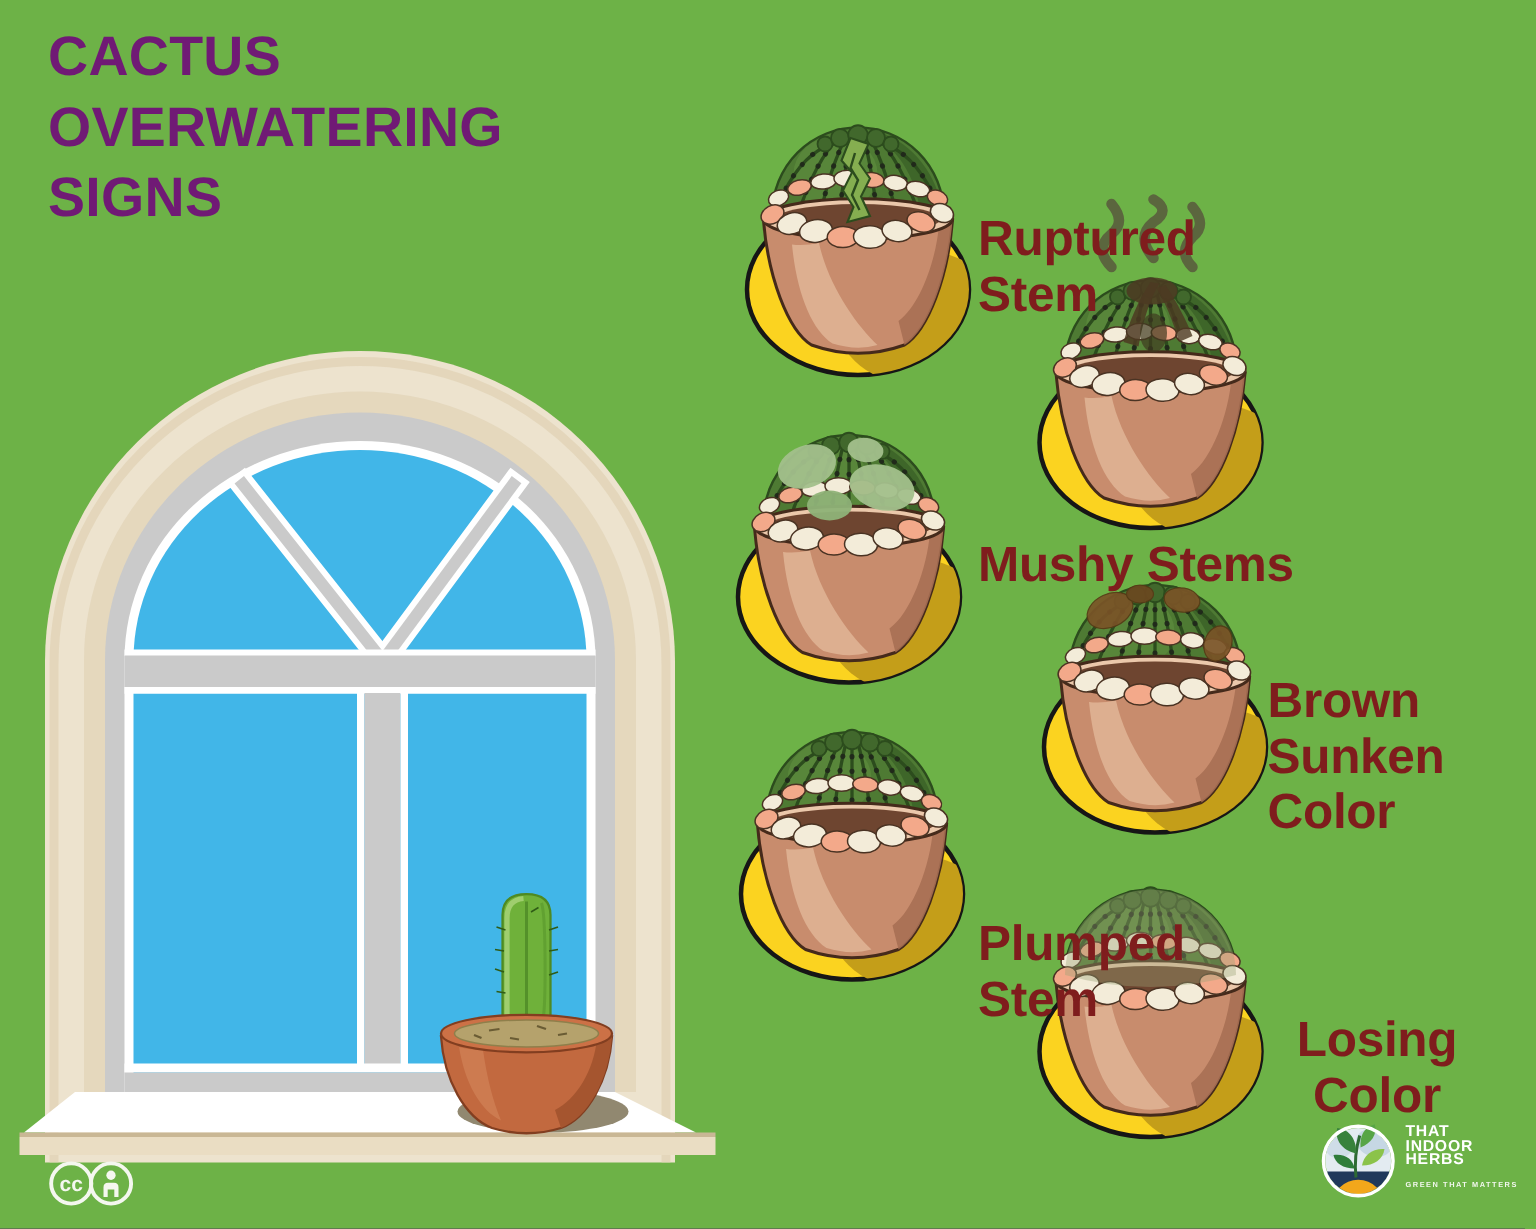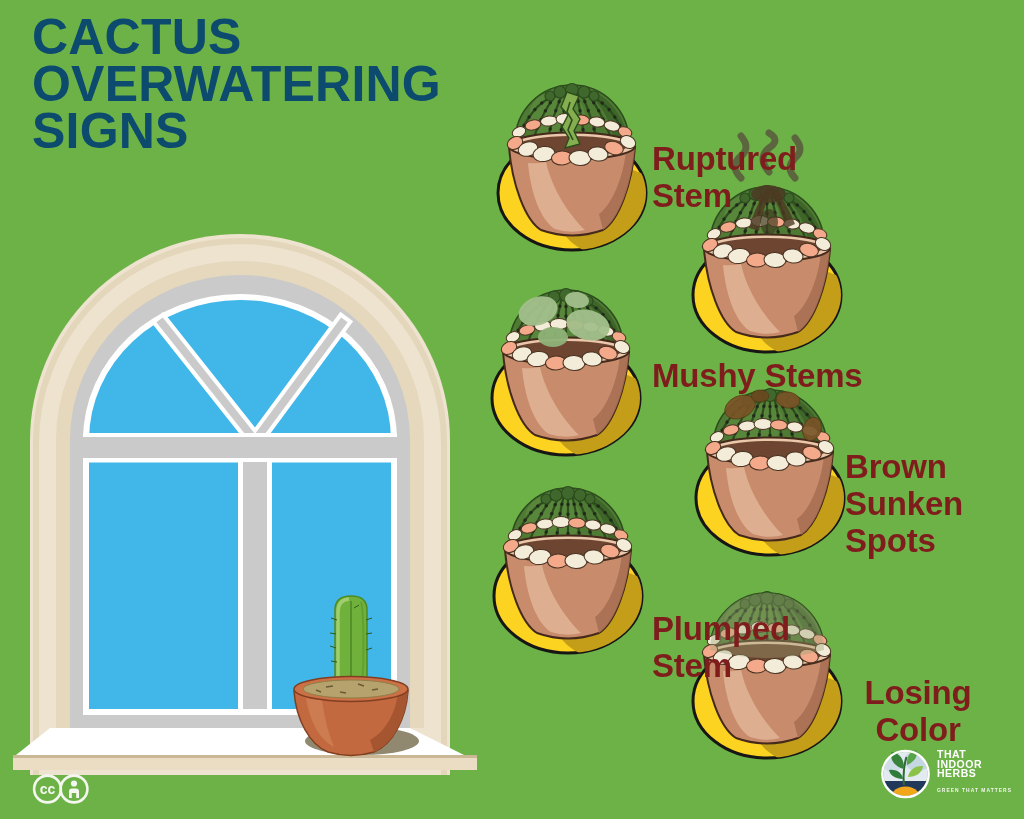--- a/index.html
+++ b/index.html
@@ -1,21 +1,21 @@
 <!DOCTYPE html>
 <html><head>
 <meta charset="utf-8">
 <style>
   html,body{margin:0;padding:0;background:#555;}
   .canvas{position:relative;width:1024px;height:819px;overflow:hidden;
     background:#6DB247;font-family:"Liberation Sans","DejaVu Sans",sans-serif;}
   .canvas *{box-sizing:border-box;}
 
   .title{position:absolute;left:32px;top:14px;width:400px;
-    font-size:50px;line-height:47px;font-weight:bold;color:#0c4a6e;letter-spacing:.2px;}
+    font-size:37px;line-height:47px;font-weight:bold;color:#701a75;letter-spacing:.2px;}
 
   .window-svg{position:absolute;left:10px;top:228px;width:470px;height:560px;}
 
   .fig{position:absolute;width:172px;height:190px;}
   .fig svg{width:172px;height:190px;overflow:visible;display:block;}
   .fig-1{left:486px;top:62px;}
   .fig-2{left:681px;top:164px;}
   .fig-3{left:480px;top:267px;}
   .fig-4{left:684px;top:367px;}
   .fig-5{left:482px;top:465px;}
@@ -259,21 +259,21 @@
   </div>
   <div class="fig fig-6">
     <svg viewBox="0 0 172 190">
         <use href="#potcactus"></use>
         <use href="#v-losing"></use>
       </svg>
   </div>
 
   <div class="sign-label label-1">Ruptured Stem</div>
   <div class="sign-label label-3">Mushy Stems</div>
-  <div class="sign-label label-4">Brown Sunken Spots</div>
+  <div class="sign-label label-4">Brown Sunken Color</div>
   <div class="sign-label label-5">Plumped Stem</div>
   <div class="sign-label label-6">Losing Color</div>
 
   <svg class="cc-svg" viewBox="0 0 62 34">
     <g>
       <circle cx="17.5" cy="17" r="13.4" fill="none" stroke="#F4F7EF" stroke-width="2.6"></circle>
       <text x="17.5" y="22" text-anchor="middle" font-size="14" font-weight="bold" font-family="Liberation Sans, sans-serif" fill="#F4F7EF">cc</text>
     </g>
     <g>
       <circle cx="44" cy="17" r="13.4" fill="none" stroke="#F4F7EF" stroke-width="2.6"></circle>

